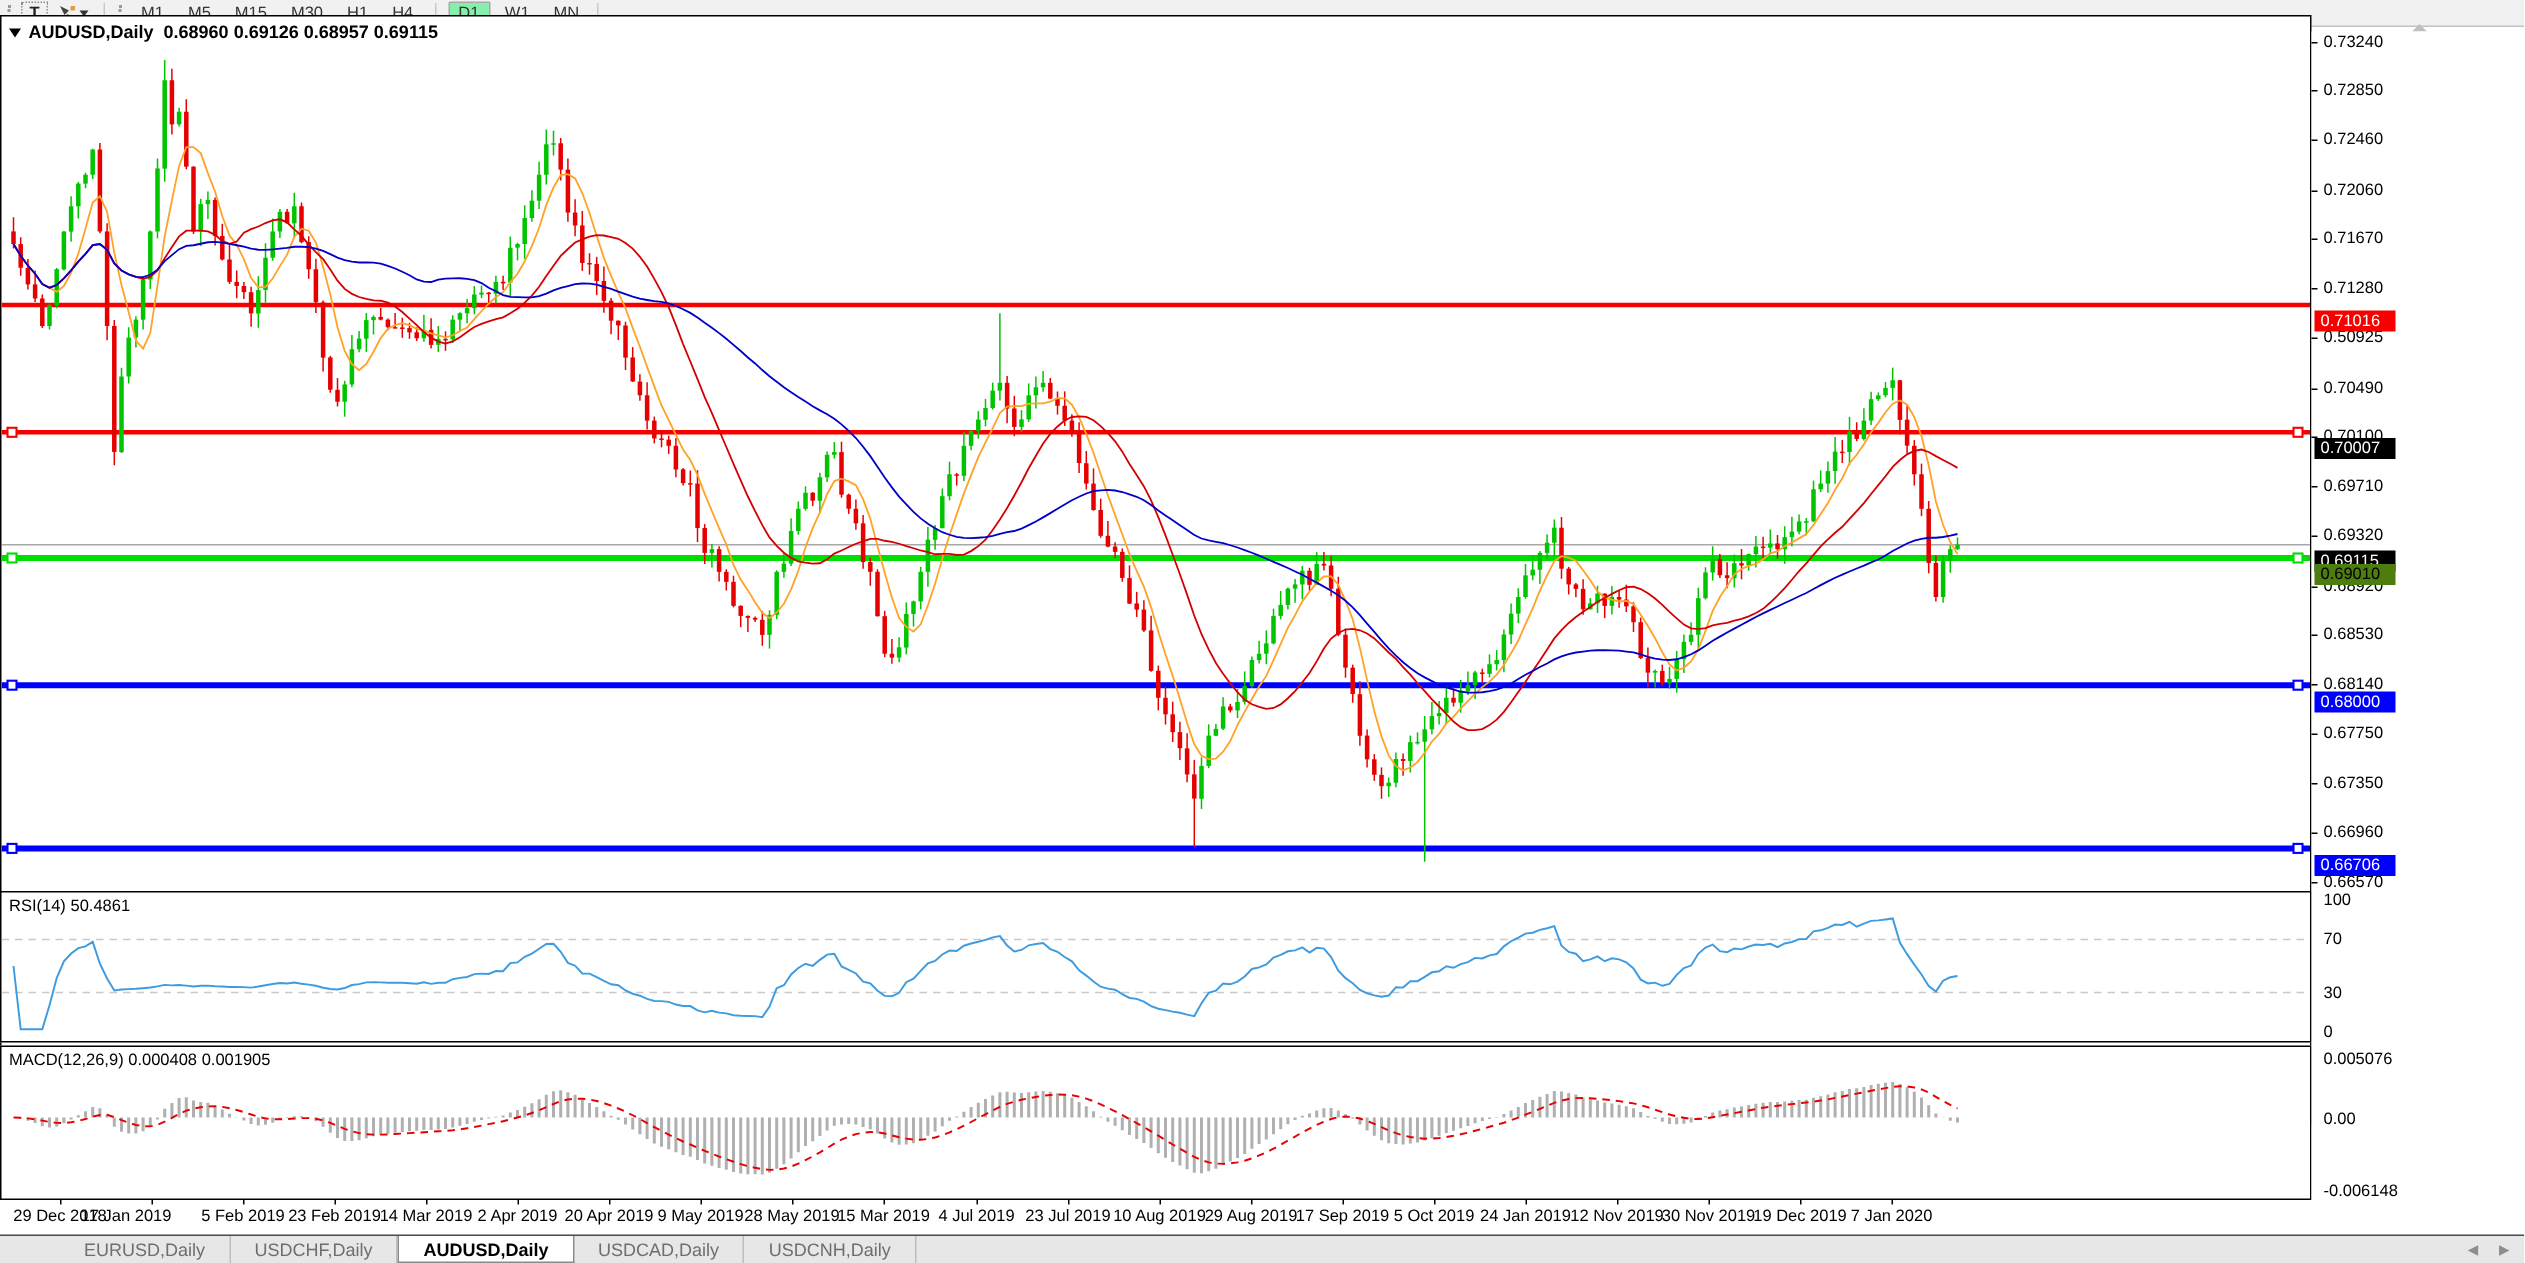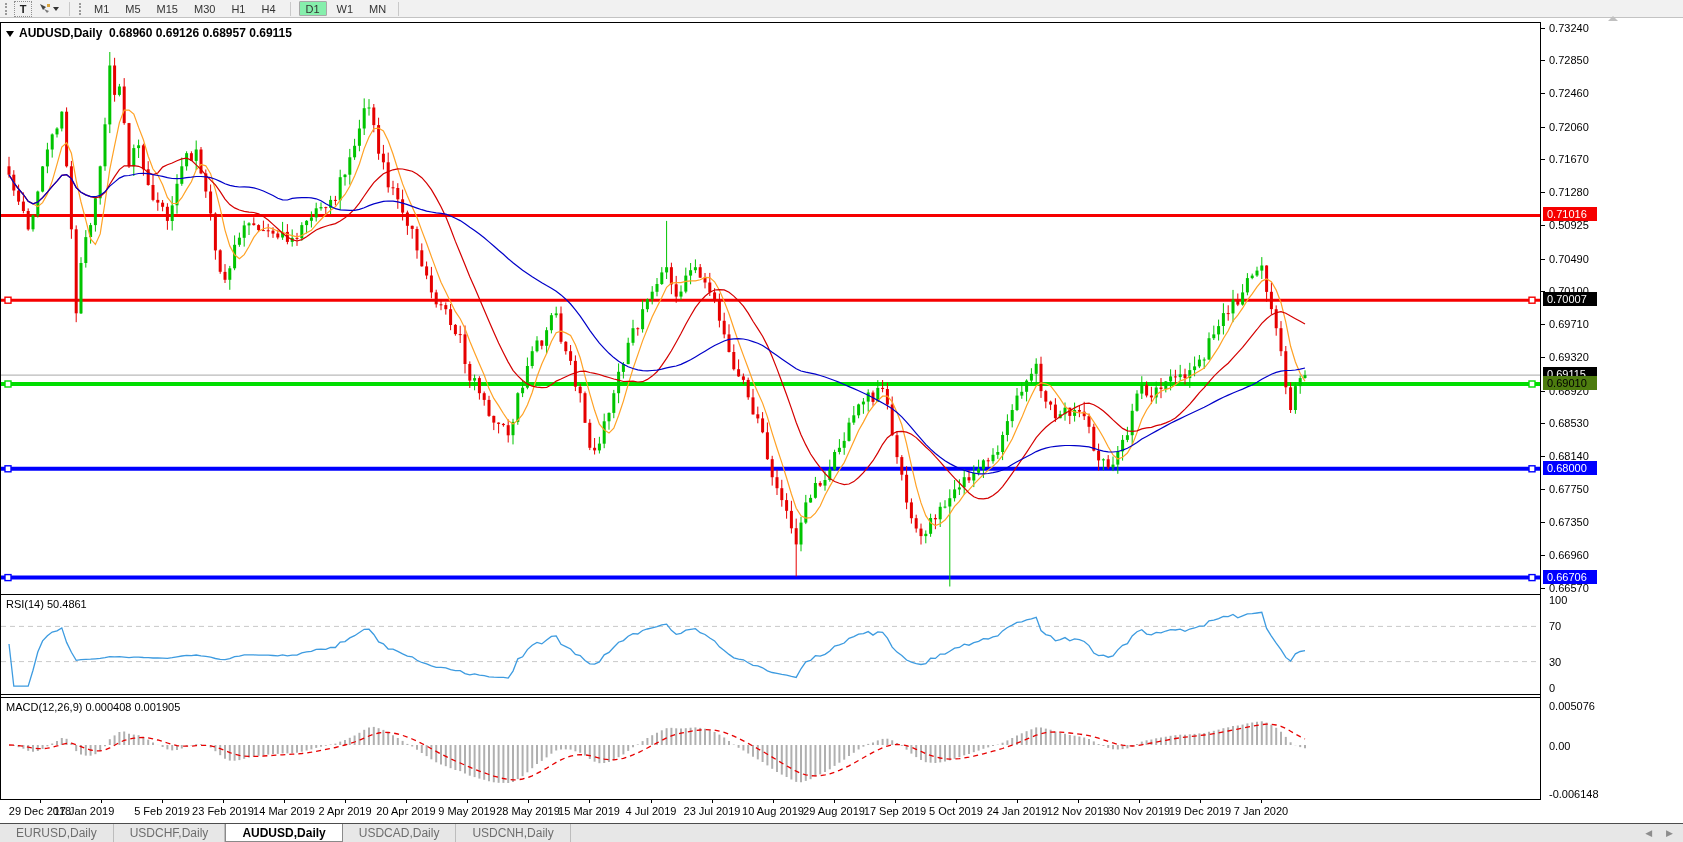--- a/index.html
+++ b/index.html
@@ -16,21 +16,21 @@
               padding:0 4px; color:#222; cursor:default; }
   .tool-btn.dotted { border:1px dotted #8f8f8f; font-weight:bold; font-size:11px; }
   .tf-btn { height:15px; padding:0 6px; display:flex; align-items:center; justify-content:center;
             color:#333; font-size:11px; }
   .tf-btn.active { background:#86efac; border:1px solid #a8a8a8; border-radius:1px; }
   .caret-down { width:0; height:0; border-left:3px solid transparent; border-right:3px solid transparent;
                 border-top:4px solid #333; margin-left:2px; }
 
   
   .pane { position:absolute; left:0; background:#fff; border:1px solid #000; }
-  #main-pane { top:22px;  width:1541px; height:740px; }
+  #main-pane { top:10px;  width:1541px; height:740px; }
   #rsi-pane  { top:594px; width:1541px; height:101px; }
   #macd-pane { top:697px; width:1541px; height:103px; }
   .pane svg { position:absolute; left:0; top:0; }
 
   .pane-label { position:absolute; left:5px; top:3px; white-space:nowrap; font-size:12px; z-index:5; }
   #main-title { font-weight:bold; }
   #main-title .tri { display:inline-block; width:0; height:0; border-left:4px solid transparent;
                      border-right:4px solid transparent; border-top:6px solid #000; margin-right:5px; }
   .sub-label { font-size:11px; }
 
@@ -1057,21 +1057,21 @@
       <div class="date-label" style="left:1078px">12 Nov 2019</div>
       <div class="date-tick" style="left:1139px"></div>
       <div class="date-label" style="left:1139px">30 Nov 2019</div>
       <div class="date-tick" style="left:1200px"></div>
       <div class="date-label" style="left:1200px">19 Dec 2019</div>
       <div class="date-tick" style="left:1261px"></div>
       <div class="date-label" style="left:1261px">7 Jan 2020</div>
     </div>
 
   <div id="tabbar">
-    <div id="tabs" style="display:flex;align-items:stretch;">
+    <div id="tabs" style="display:flex;align-items:stretch;padding-left:40px;">
         <div class="tab">EURUSD,Daily</div>
         <div class="tab">USDCHF,Daily</div>
         <div class="tab active">AUDUSD,Daily</div>
         <div class="tab">USDCAD,Daily</div>
         <div class="tab">USDCNH,Daily</div>
       </div>
     <div id="tab-arrows">
       <span>◀</span>
       <span>▶</span>
     </div>

